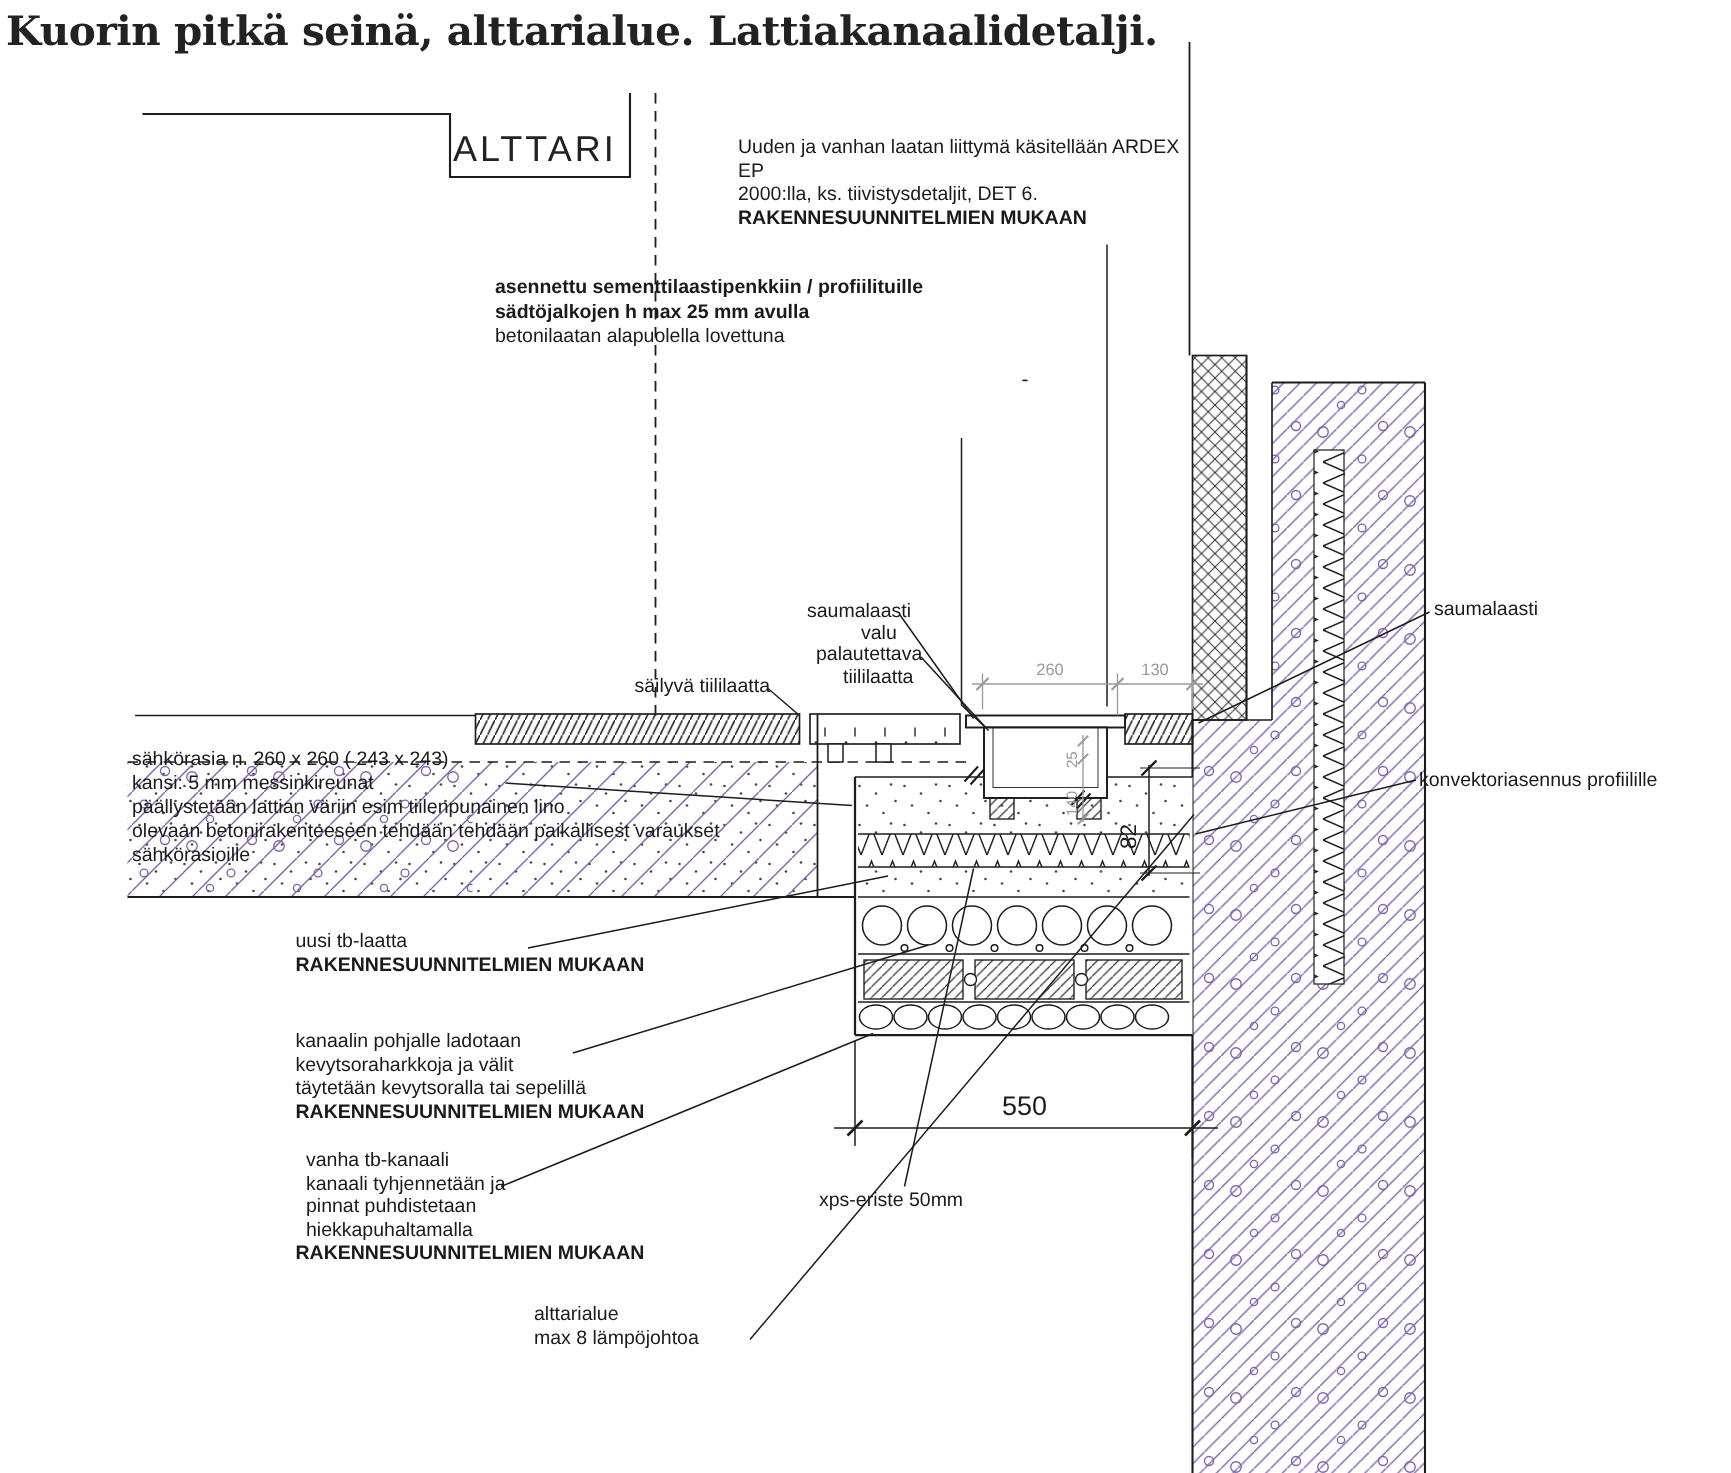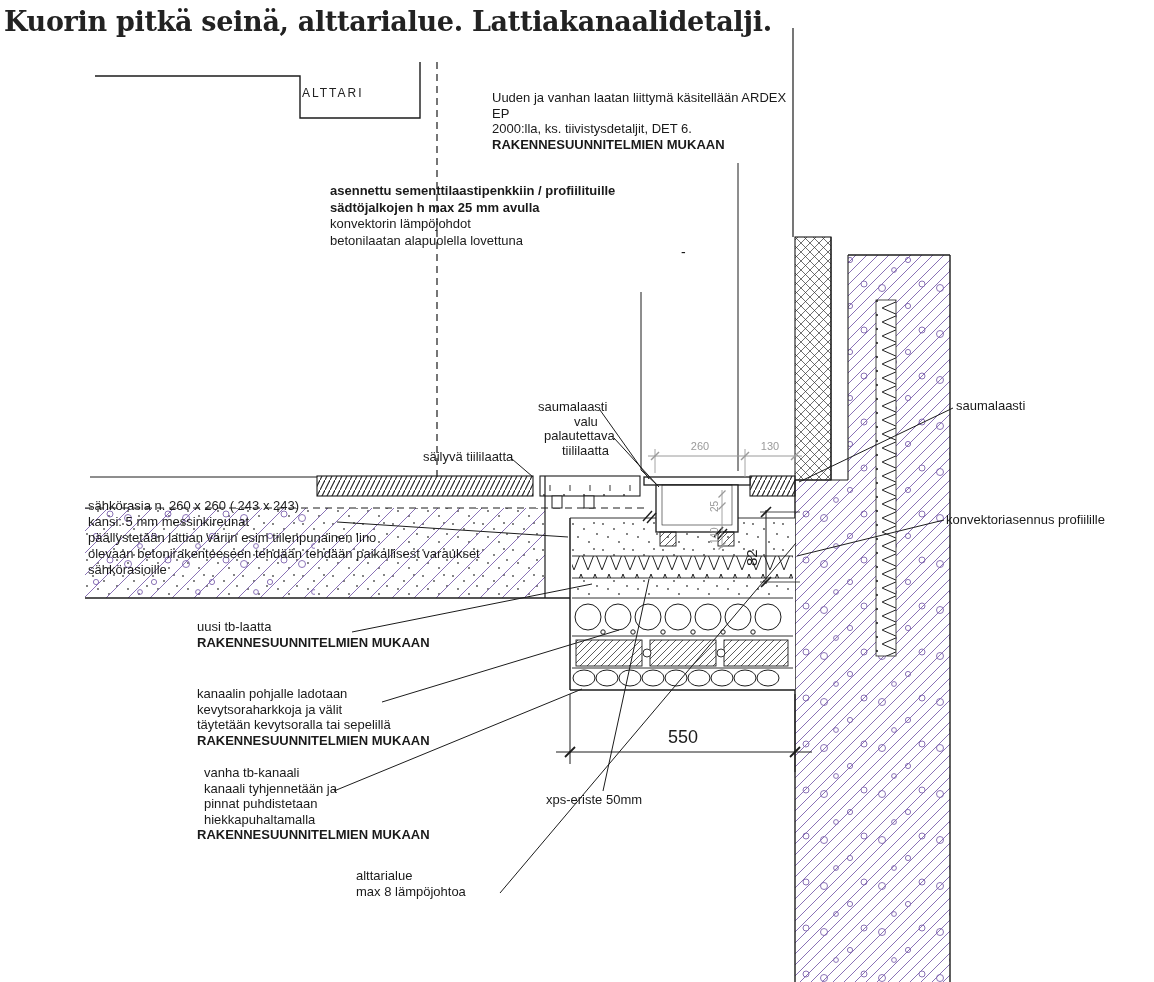--- a/index.html
+++ b/index.html
@@ -3,21 +3,21 @@
 <meta charset="utf-8">
 <style>
   html,body{margin:0;padding:0;background:#fff;}
   .canvas{position:relative;width:1154px;height:982px;background:#fff;overflow:hidden;
           font-family:"Liberation Sans",sans-serif;color:#1a1a1a;}
   svg{position:absolute;left:0;top:0;}
   .lbl{position:absolute;font-size:13px;line-height:15.5px;white-space:nowrap;}
   .lbl .bold{font-weight:bold;}
   .title{position:absolute;left:4px;top:6px;font-family:"DejaVu Serif",serif;
          font-size:27px;font-weight:600;letter-spacing:-0.3px;color:#222;}
-  .alttari{position:absolute;left:302px;top:86px;font-size:12px;letter-spacing:2px;color:#222;}
+  .alttari{position:absolute;left:302px;top:86px;font-size:24px;letter-spacing:2px;color:#222;}
   .dash{position:absolute;left:681px;top:244px;font-size:14px;}
   .dim550{font-family:"Liberation Sans",sans-serif;}
 </style>
 </head>
 <body>
 
 <div class="canvas">
 
 <svg width="1154" height="982" viewBox="0 0 1154 982">
   <defs>
@@ -230,21 +230,20 @@
 <div class="lbl" style="left:492px;top:90px;">
   <div>Uuden ja vanhan laatan liittymä käsitellään ARDEX</div>
   <div>EP</div>
   <div>2000:lla, ks. tiivistysdetaljit, DET 6.</div>
   <div class="bold">RAKENNESUUNNITELMIEN MUKAAN</div>
 </div>
 
 <div class="lbl" style="left:330px;top:183px;line-height:16.5px;">
   <div class="bold">asennettu sementtilaastipenkkiin / profiilituille</div>
   <div class="bold">sädtöjalkojen h max 25 mm avulla</div>
-  <div>konvektorin lämpöjohdot</div>
   <div>betonilaatan alapuolella lovettuna</div>
 </div>
 
 <div class="lbl" style="left:538px;top:399px;">saumalaasti</div>
 <div class="lbl" style="left:574px;top:414px;">valu</div>
 <div class="lbl" style="left:544px;top:428px;text-align:center;">palautettava</div>
 <div class="lbl" style="left:562px;top:443px;">tiililaatta</div>
 <div class="lbl" style="left:423px;top:449px;">säilyvä tiililaatta</div>
 <div class="lbl" style="left:956px;top:398px;">saumalaasti</div>
 

